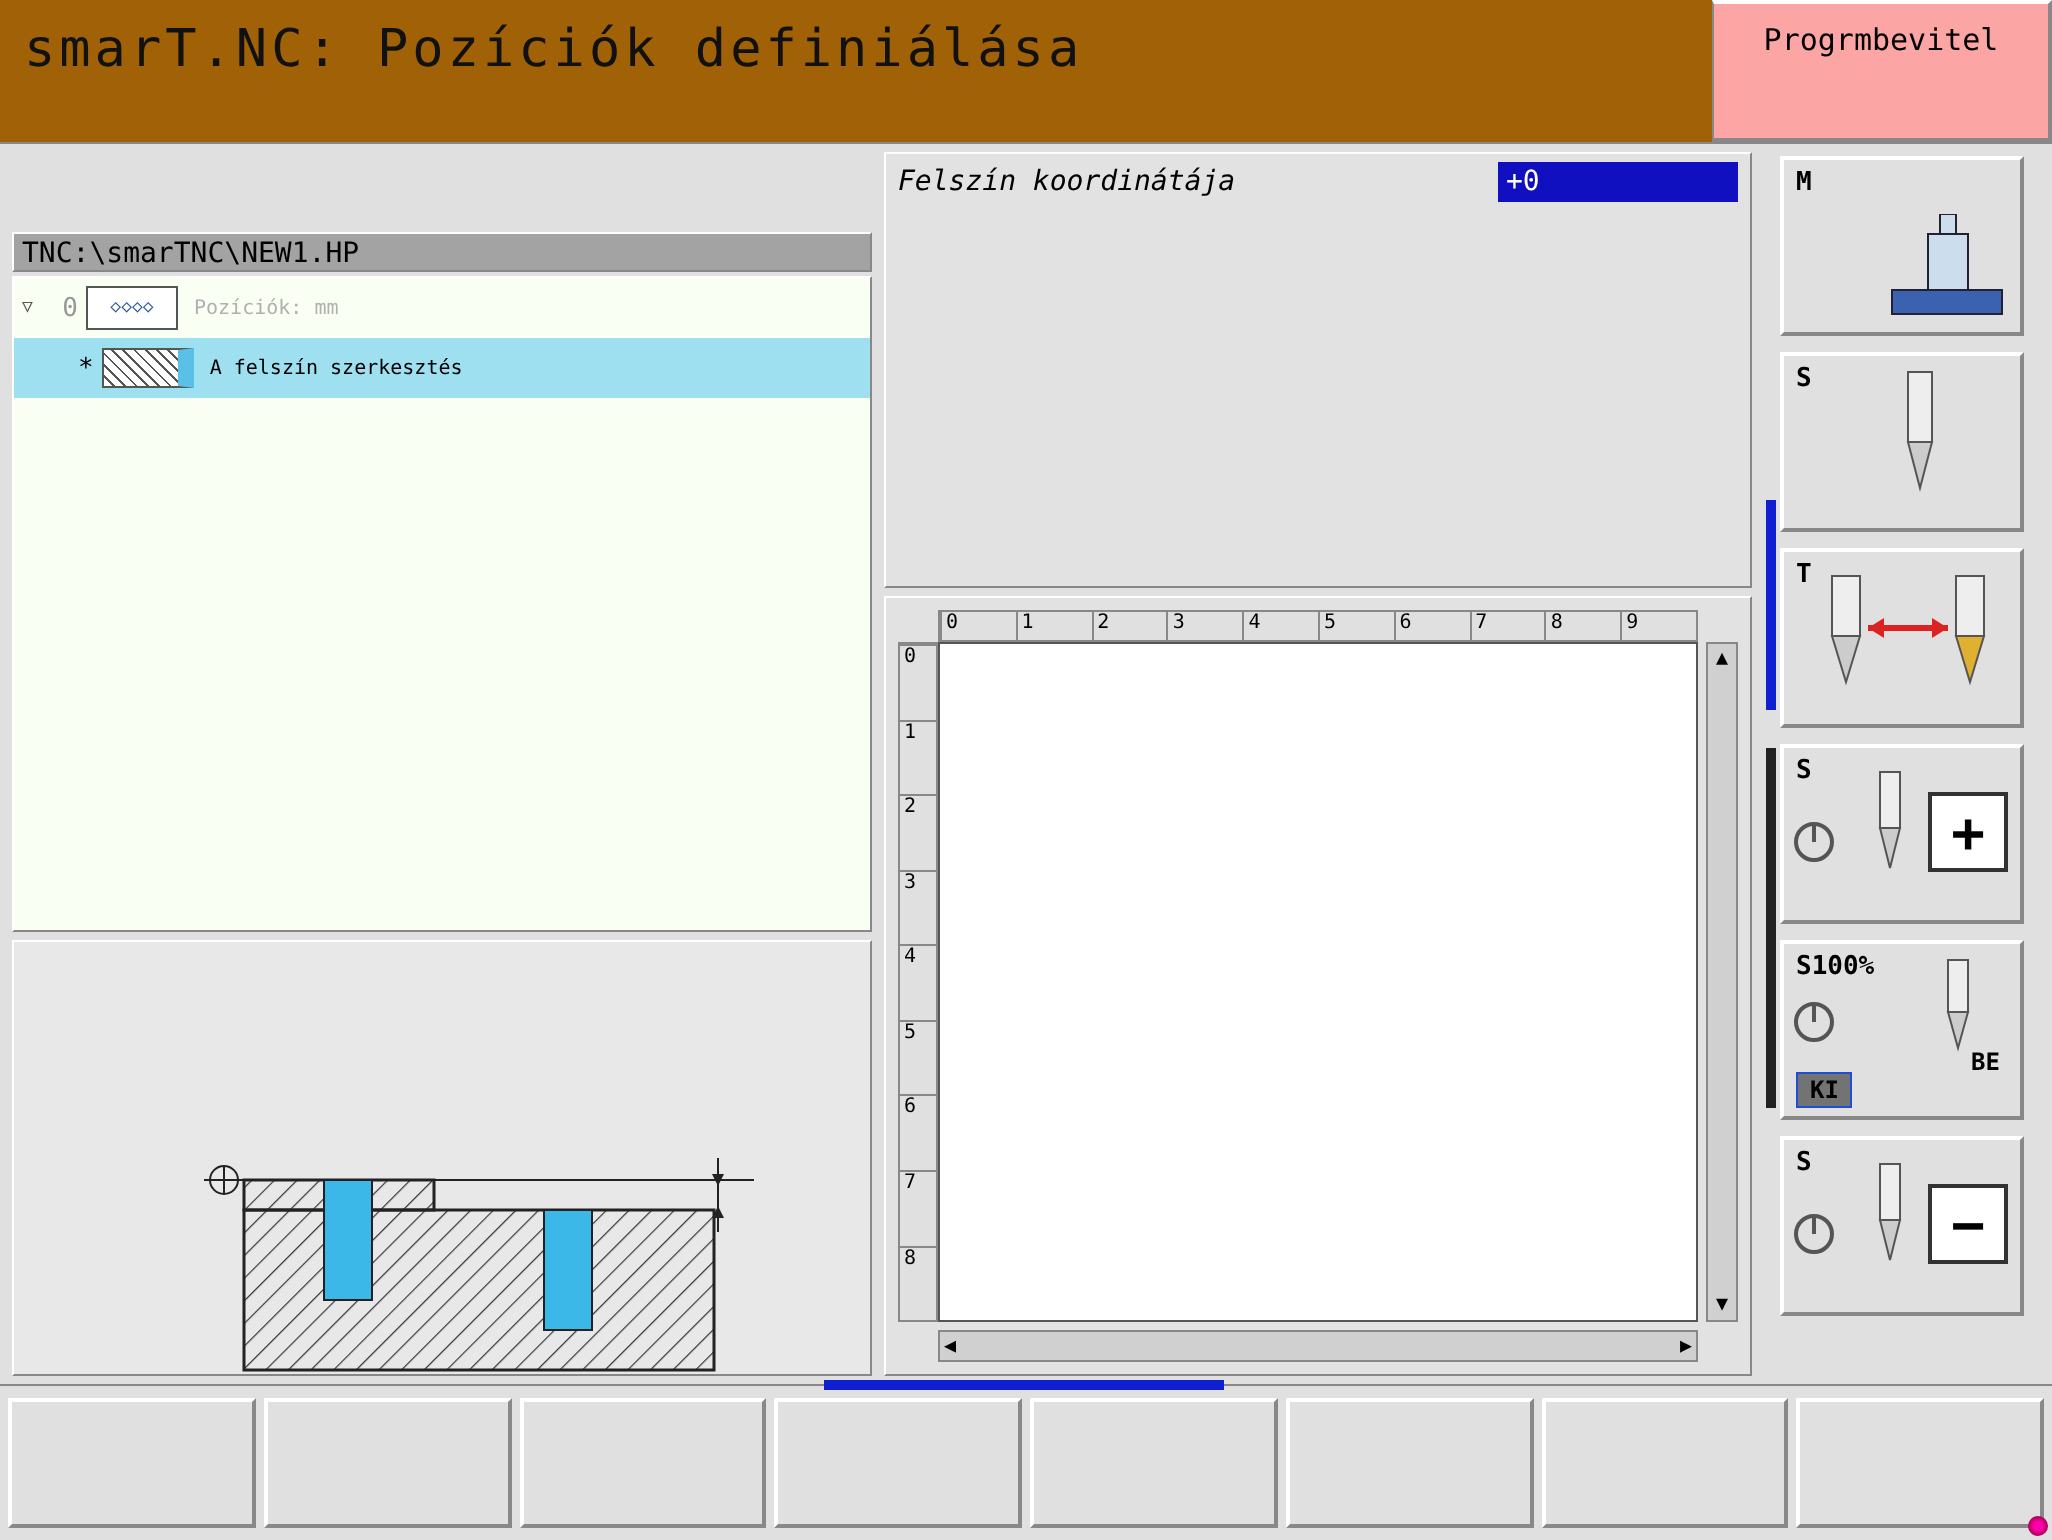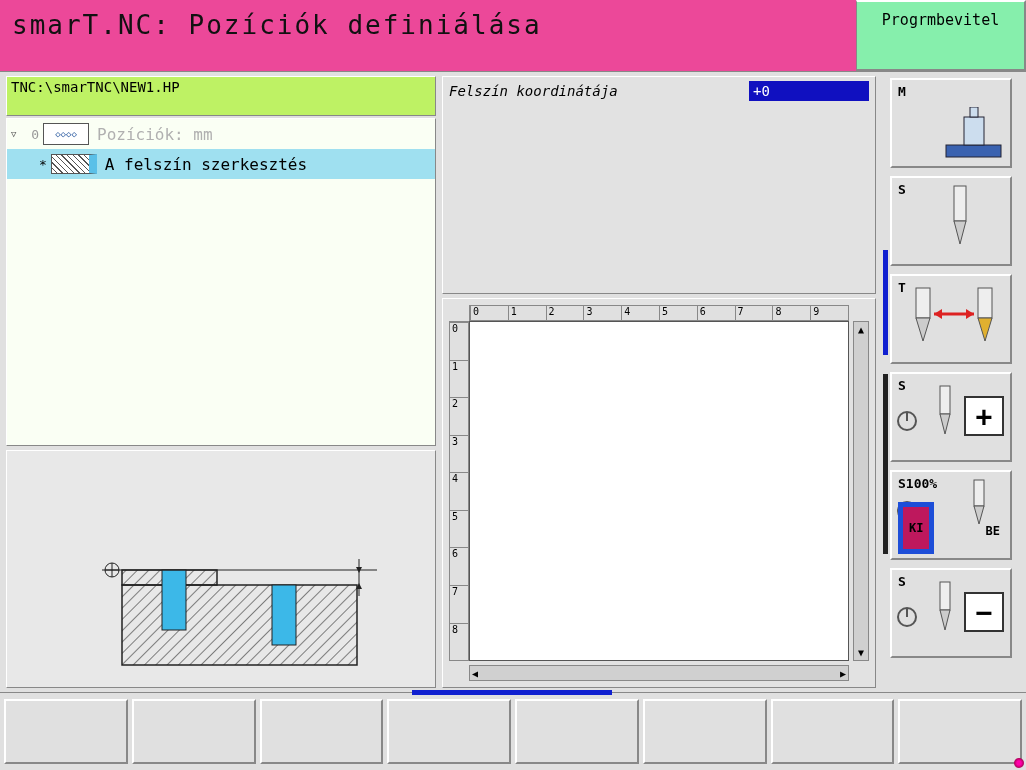--- a/index.html
+++ b/index.html
@@ -11,56 +11,57 @@
     overflow: hidden;
     position: relative;
   }
   .header {
     display: flex;
     height: 72px;
     border-bottom: 1px solid #888;
   }
   .title-area {
     flex: 1;
-    background: #ec4899;
+    background: #a16207;
     padding: 10px 12px;
     font-size: 26px;
     letter-spacing: 2px;
     color: #111;
   }
   .mode-button {
     width: 170px;
-    background: #86efac;
+    background: #fca5a5;
     border-left: 1px solid #888;
     border-top: 2px solid #fff;
     border-right: 2px solid #888;
     border-bottom: 2px solid #888;
     padding: 8px;
     text-align: center;
     font-size: 15px;
     line-height: 1.4;
   }
   .main {
     display: flex;
     height: 620px;
   }
   .left-col {
     width: 440px;
     display: flex;
     flex-direction: column;
     padding: 4px 4px 4px 6px;
   }
   .path-bar {
-    height: 40px;
-    background: #bef264;
+    height: 20px;
+    background: #a3a3a3;
     border: 1px solid #888;
     border-top-color: #fff;
     border-left-color: #fff;
     padding: 2px 4px;
     font-size: 14px;
+    margin-top: 40px;
   }
   .tree-panel {
     flex: 0 0 328px;
     background: #fafff4;
     border: 1px solid #888;
     border-top-color:#fff; border-left-color:#fff;
     margin-top: 2px;
     overflow: hidden;
   }
   .tree-row {
@@ -80,21 +81,21 @@
     background: #fff;
     display:inline-flex; align-items:center; justify-content:center;
     font-size: 9px; color:#2a5aa0;
   }
   .hatch-icon {
     width: 46px; height: 20px;
     border: 1px solid #555;
     background: repeating-linear-gradient(45deg,#fff,#fff 3px,#555 3px,#555 4px);
     border-right: 8px solid #5ac0e8;
   }
-  .tree-label { margin-left: 4px; font-size:16px; }
+  .tree-label { margin-left: 4px; font-size:10px; }
   .diagram-panel {
     flex: 1;
     background: #e8e8e8;
     border: 1px solid #888;
     border-top-color:#fff; border-left-color:#fff;
     margin-top: 4px;
     position: relative;
   }
   .diagram-svg { position:absolute; left:0; top:0; }
 
@@ -358,21 +359,21 @@
     <div class="rbtn">
       <span class="lab">S100%</span>
       <svg width="22" height="22" style="left:4px;top:28px">
           <circle cx="11" cy="11" r="9" fill="none" stroke="#555" stroke-width="2"></circle>
           <line x1="11" y1="11" x2="11" y2="3" stroke="#555" stroke-width="2"></line>
         </svg>
       <svg width="26" height="55" style="right:18px;top:6px">
           <rect x="8" y="2" width="10" height="26" fill="#eee" stroke="#555"></rect>
           <polygon points="8,28 18,28 13,46" fill="#ccc" stroke="#555"></polygon>
         </svg>
-      <div style="position:absolute;left:6px;bottom:4px;background:#be185d;padding:14px 6px;border:5px solid #1d4ed8;font-size:12px;font-weight:bold">KI</div>
+      <div style="position:absolute;left:6px;bottom:4px;background:#737373;padding:1px 6px;border:1px solid #1d4ed8;font-size:12px;font-weight:bold">KI</div>
       <div style="position:absolute;right:6px;bottom:19px;padding:1px 4px;font-size:12px;font-weight:bold">BE</div>
     </div>
     <div class="rbtn">
       <span class="lab">S</span>
       <svg width="22" height="22" style="left:4px;top:36px">
           <circle cx="11" cy="11" r="9" fill="none" stroke="#555" stroke-width="2"></circle>
           <line x1="11" y1="11" x2="11" y2="3" stroke="#555" stroke-width="2"></line>
         </svg>
       <svg width="26" height="60" style="left:40px;top:10px">
           <rect x="8" y="2" width="10" height="28" fill="#eee" stroke="#555"></rect>

